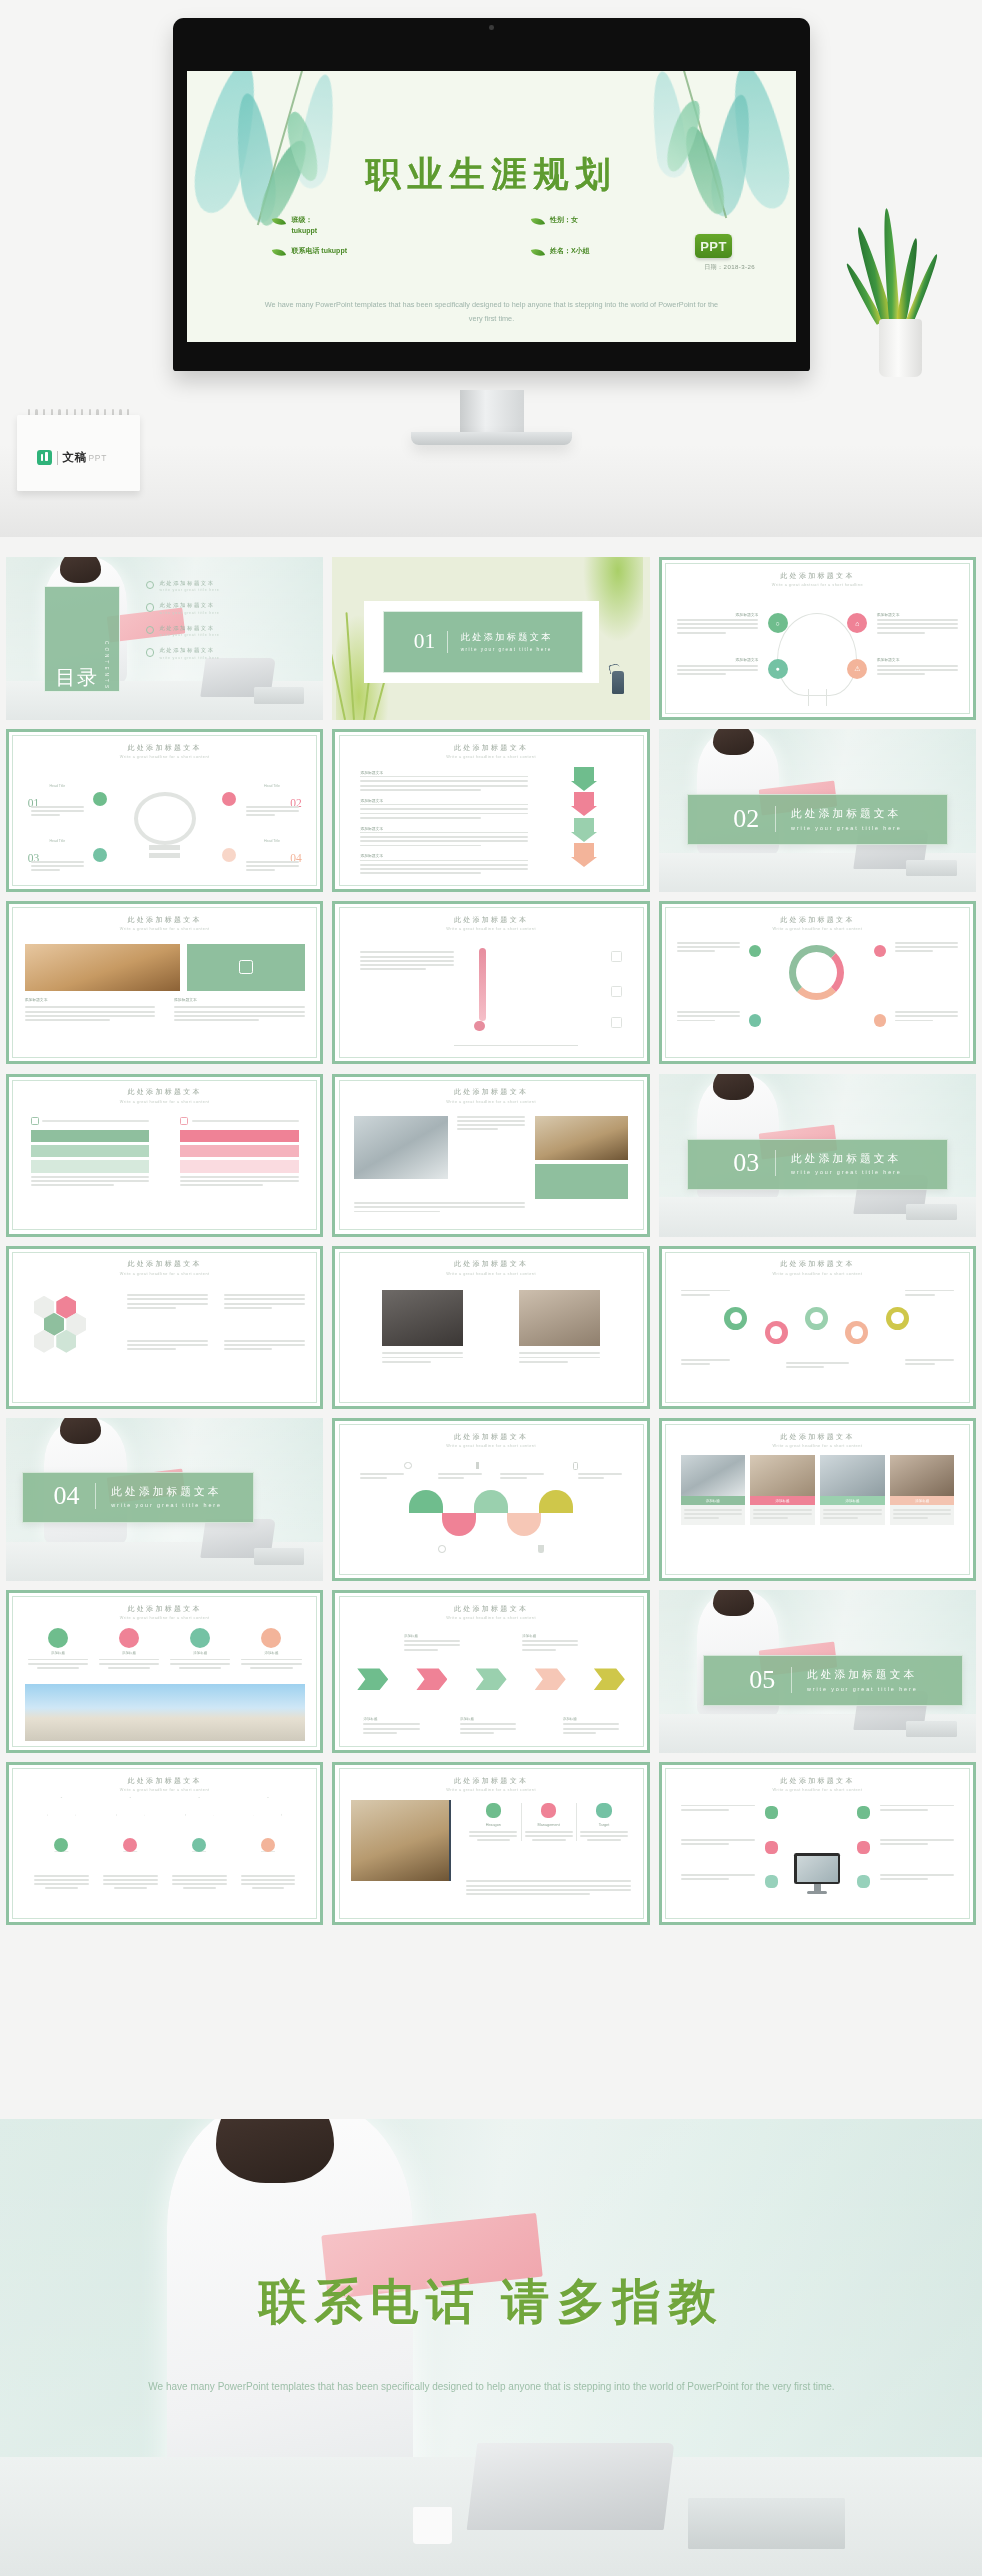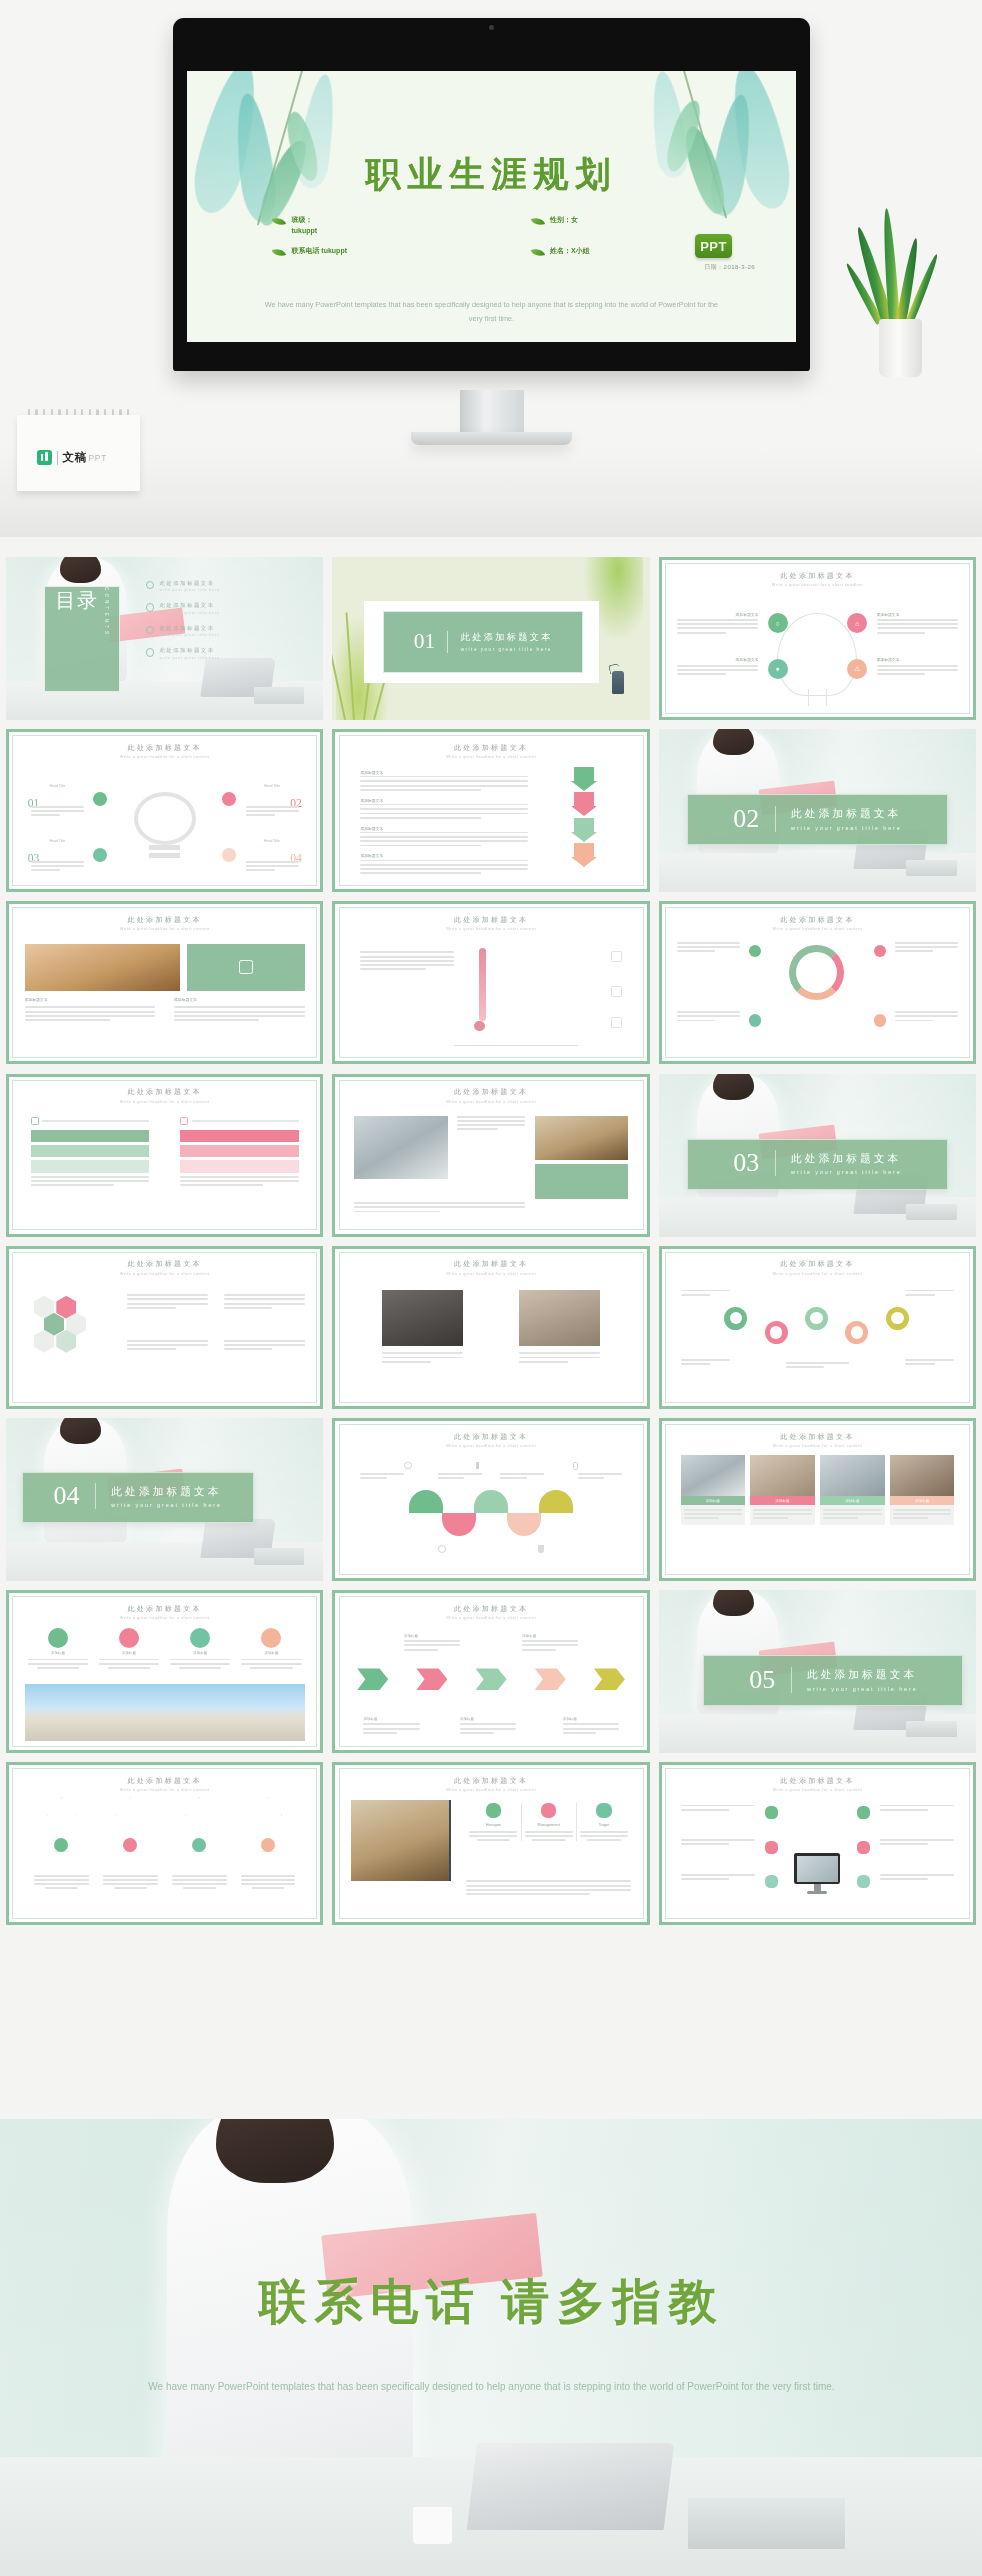--- a/index.html
+++ b/index.html
@@ -409,21 +409,21 @@
 
 <div class="grid">
 
   <div class="slide photo">
     <div class="bg-office"></div>
     <div class="pink-doc"></div>
     <div class="desk-strip"></div>
     <div class="laptop"></div>
     <div class="green-book"></div>
     <div class="booklet"></div>
-    <div style="position:absolute;left:12%;top:18%;width:24%;bottom:17%;background:rgba(136,186,150,.88);border:0.8px solid rgba(255,255,255,.75);display:flex;align-items:flex-start;justify-content:center;">
+    <div style="position:absolute;left:12%;top:18%;width:24%;bottom:17%;background:rgba(136,186,150,.88);border:0.8px solid rgba(255,255,255,.75);display:flex;align-items:flex-end;justify-content:center;">
       <div style="font-family:'Liberation Serif',serif;font-size:20px;color:#fff;line-height:1.35;letter-spacing:1.5px;">目录</div>
       <div style="writing-mode:vertical-rl;font-size:4.6px;letter-spacing:3.1px;color:rgba(255,255,255,.9);margin-left:5.4px;">CONTENTS</div>
     </div>
     <div style="position:absolute;left:44%;right:5%;top:14%;">
       <div style="display:flex;align-items:flex-start;margin-bottom:10px;">
         <span style="width:8.4px;height:8.4px;border-radius:50%;border:0.8px solid #9fc5ab;flex:0 0 auto;margin-right:5.4px;margin-top:0.8px;"></span>
         <span>
             <span style="display:block;font-size:5.4px;color:#9db5a5;letter-spacing:1.5px;">此处添加标题文本</span>
         <span style="display:block;font-size:3.5px;color:#c4d3c9;margin-top:1.5px;letter-spacing:0.8px;">write your great title here</span>
           </span>

